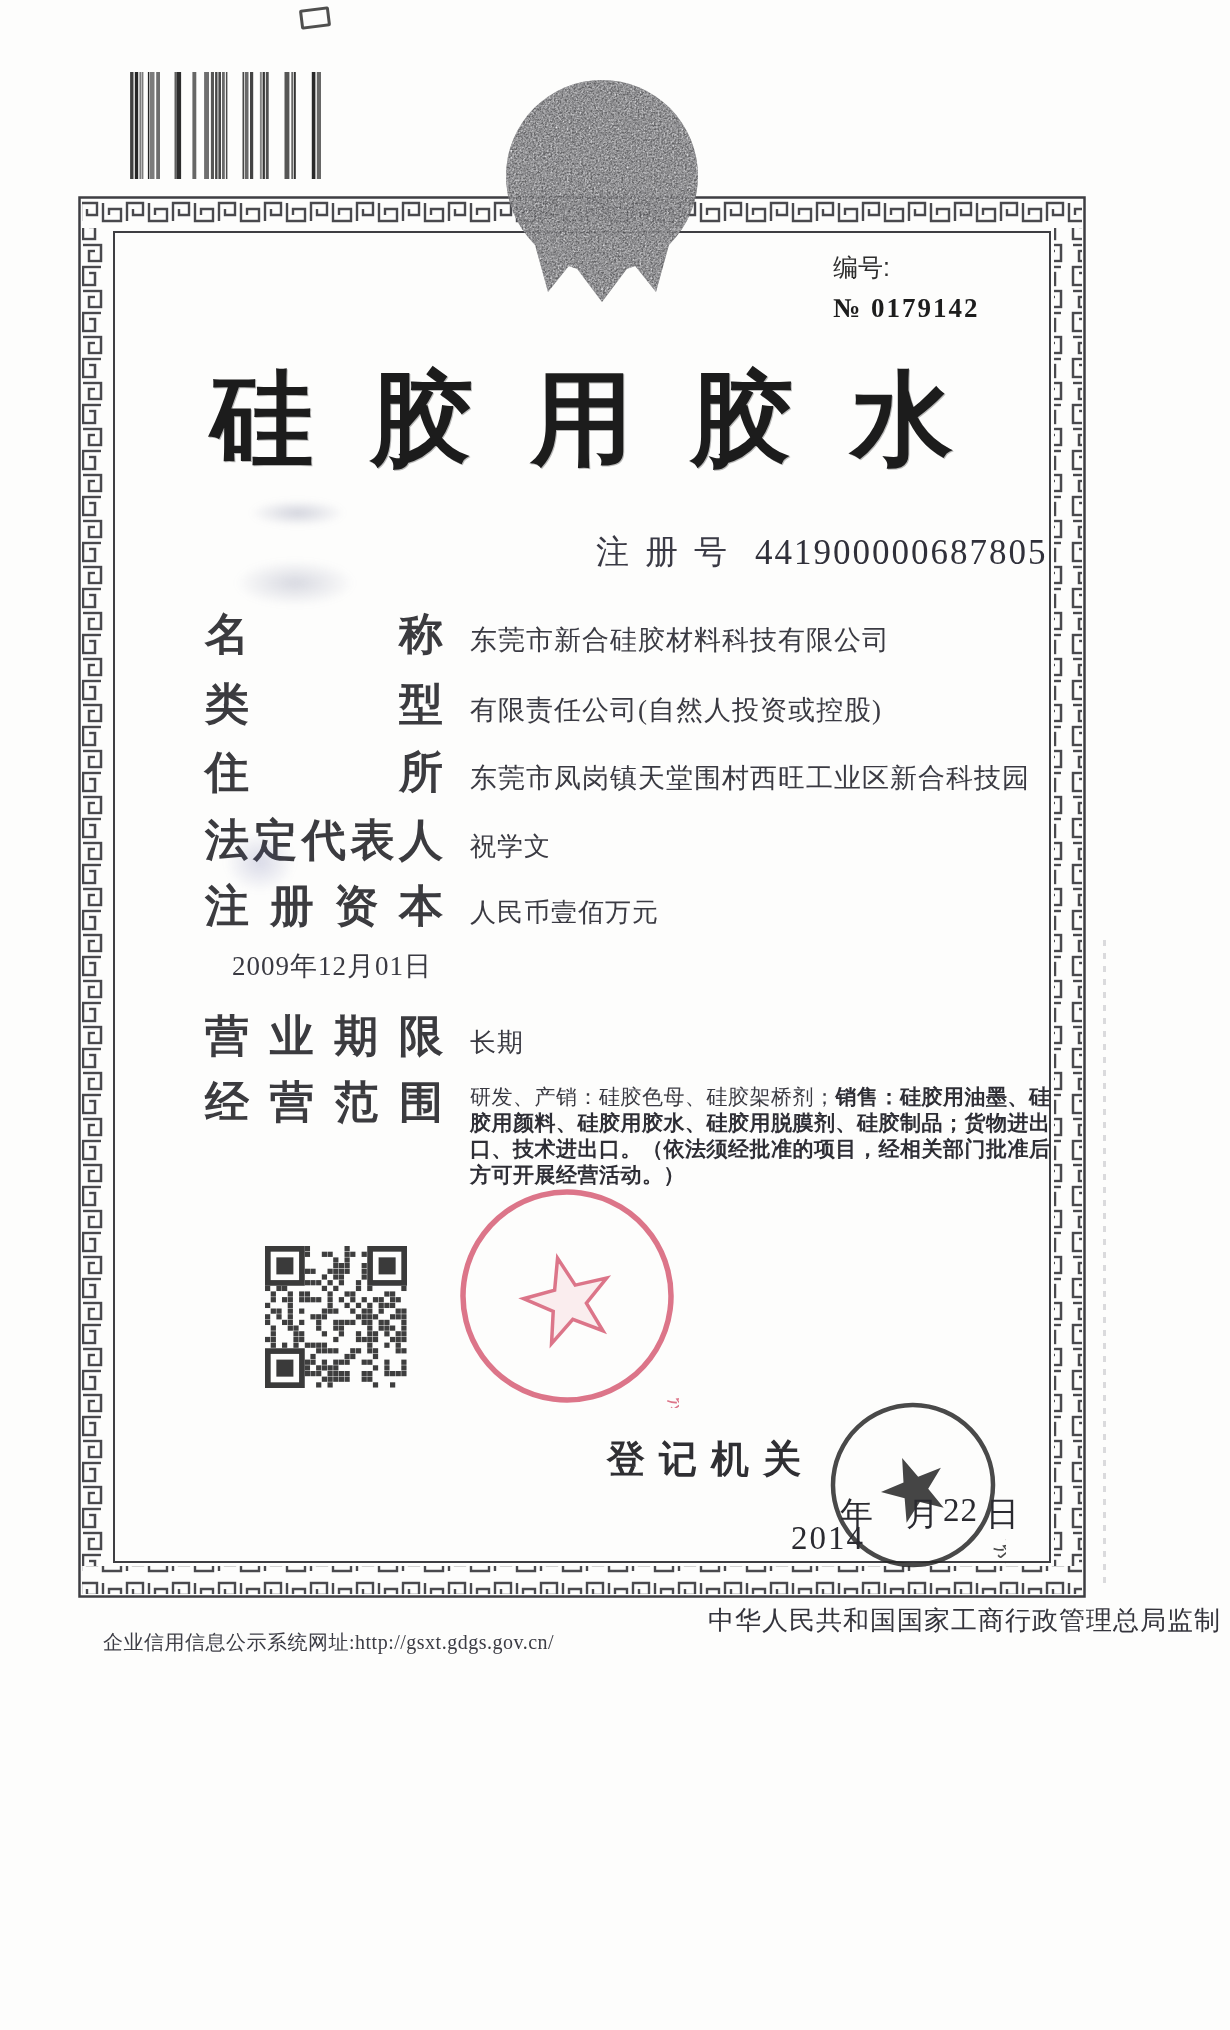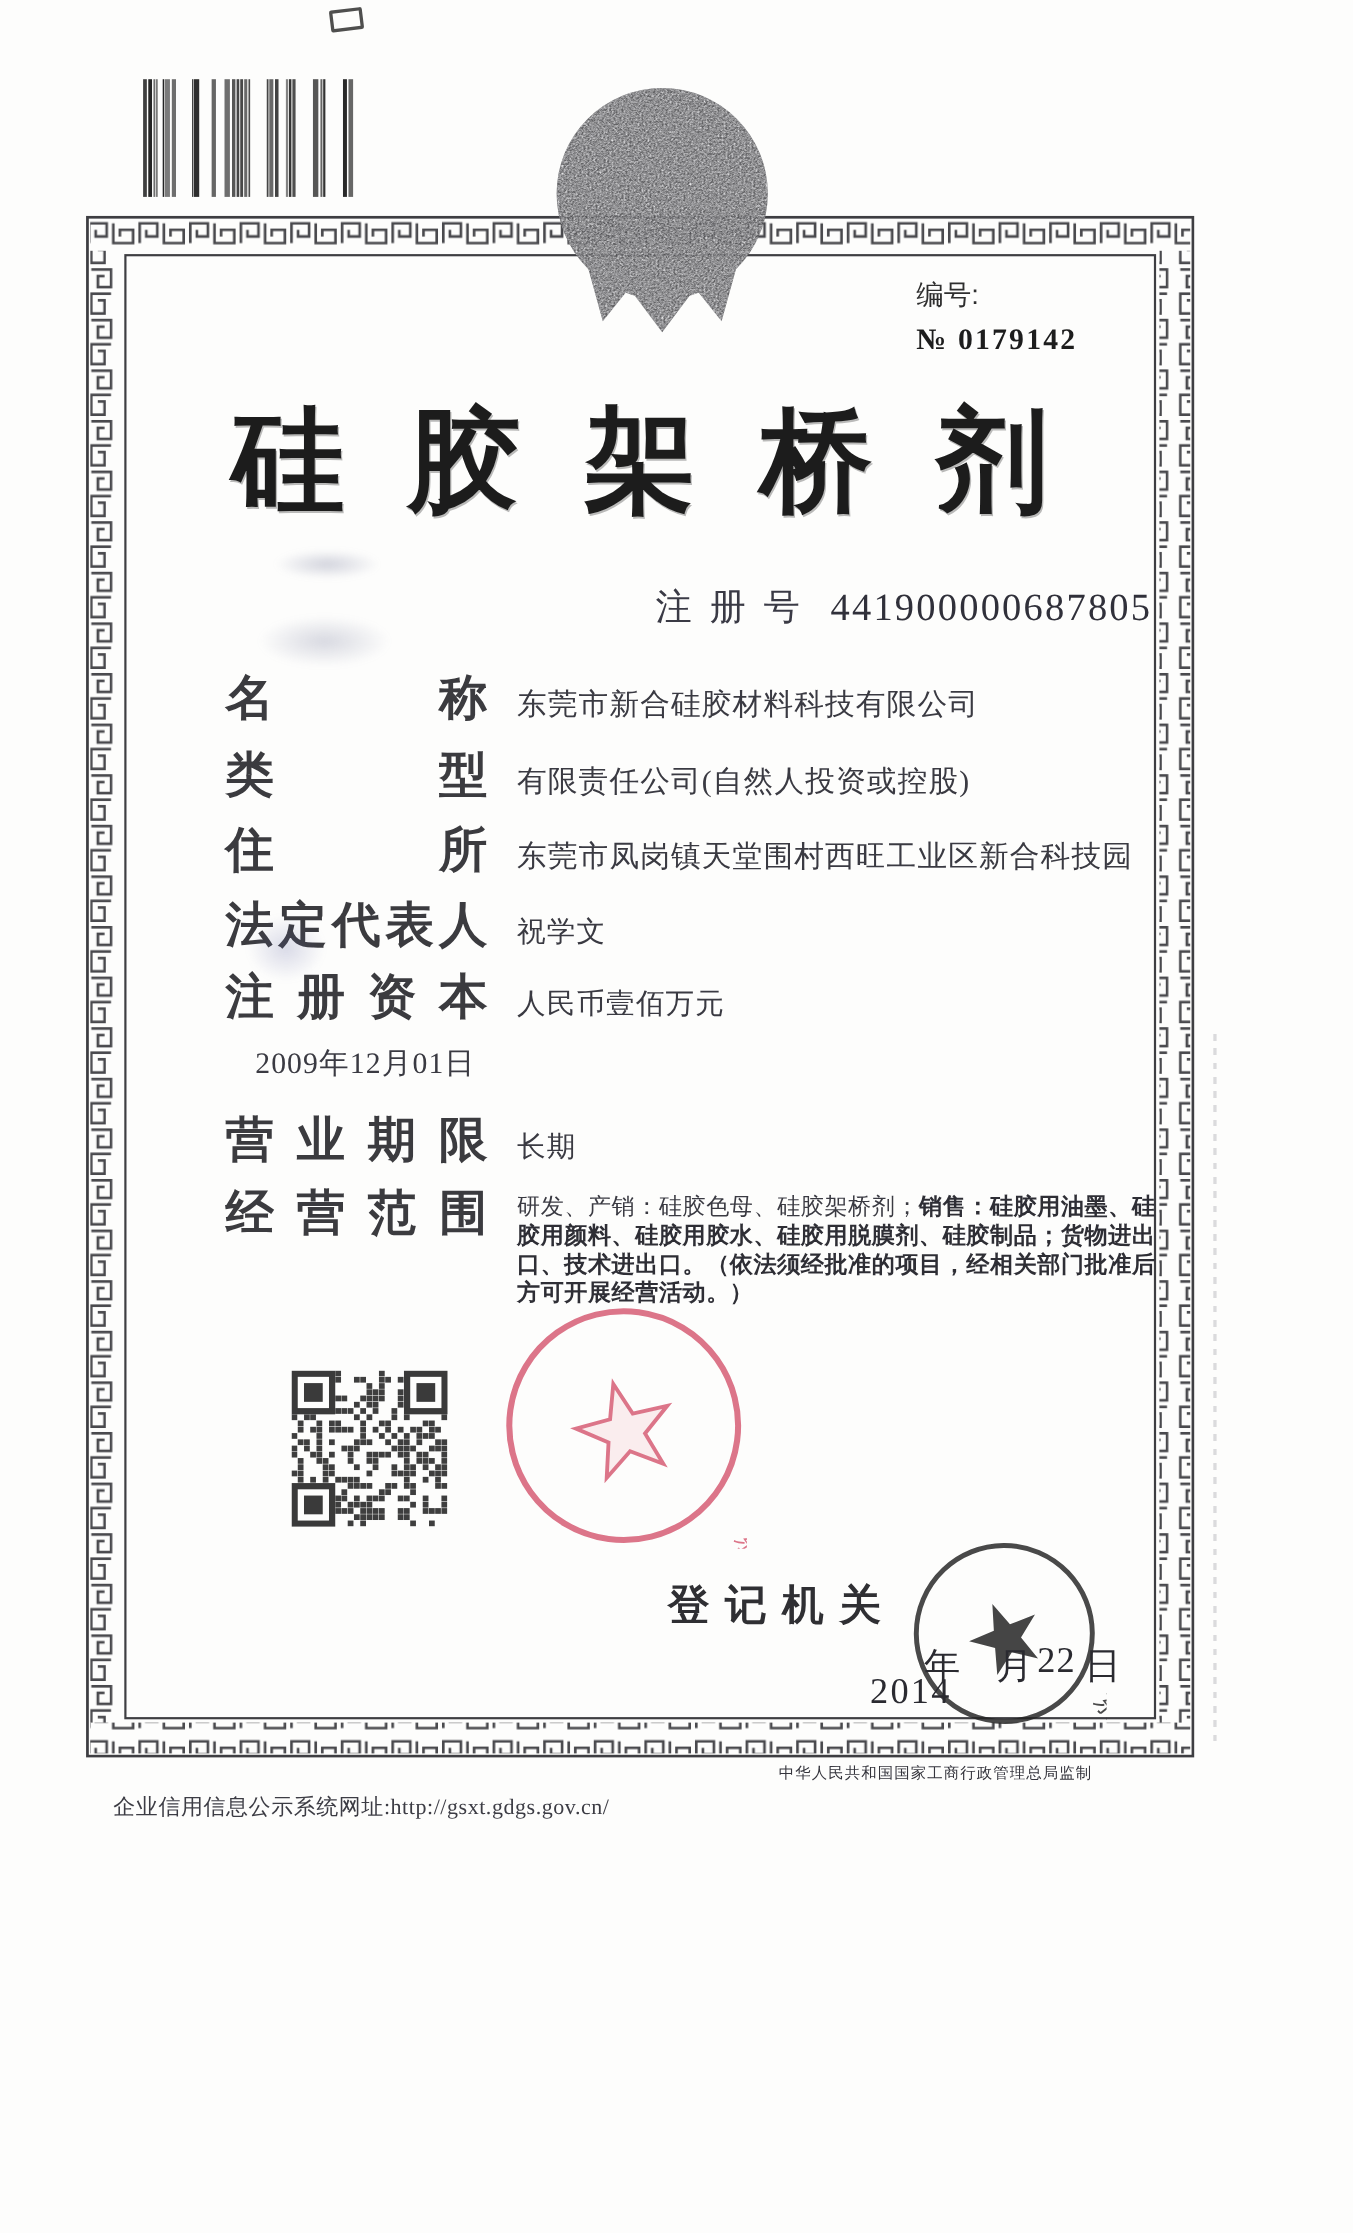--- a/index.html
+++ b/index.html
@@ -68,21 +68,21 @@
   #d-month-u{left:906px;}
   #d-day{left:943px;letter-spacing:1px;}
   #d-day-u{left:986px;}
 
   
   #red-seal{left:455px;top:1184px;}
   #black-seal{left:826px;top:1398px;}
 
   
   .footer-left{left:103px;top:1629px;font-size:20px;color:#3c3c44;letter-spacing:.5px;}
-  .footer-right{left:708px;top:1603px;font-size:14px;color:#34343c;letter-spacing:1px;}
+  .footer-right{left:708px;top:1603px;font-size:26px;color:#34343c;letter-spacing:1px;}
 </style>
 </head>
 <body>
 
 <div class="canvas">
 
   <svg id="frame-svg" class="abs" width="1008" height="1402" viewBox="0 0 1008 1402">
     <defs>
       <pattern id="gk" patternUnits="userSpaceOnUse" width="46" height="30">
         <path d="M3 25 V7 H19 V19 H9 V13" fill="none" stroke="#49494d" stroke-width="2.4"></path>
@@ -147,21 +147,21 @@
       <rect x="170.8" y="2" width="2.0" height="107" fill="#1d1d1d" opacity="0.90"></rect>
       <rect x="188.8" y="2" width="3.6" height="107" fill="#1d1d1d" opacity="0.95"></rect>
       <rect x="193.8" y="2" width="4.2" height="107" fill="#1d1d1d" opacity="0.67"></rect>
     </svg>
 
   <div class="abs serial-line">
     <span class="serial-label">编号:</span>
     <span class="serial-number">№ 0179142</span>
   </div>
 
-  <div class="abs doc-title">硅胶架桥剂</div>
+  <div class="abs doc-title">硅胶用胶水</div>
 
   <div class="abs regno-line">
     <span class="regno-label">注册号</span>
     <span class="regno-value">441900000687805</span>
   </div>
 
   <div class="field-row" style="top:612px">
     <div class="field-label">名称</div>
     <div class="field-value">东莞市新合硅胶材料科技有限公司</div>
   </div>

